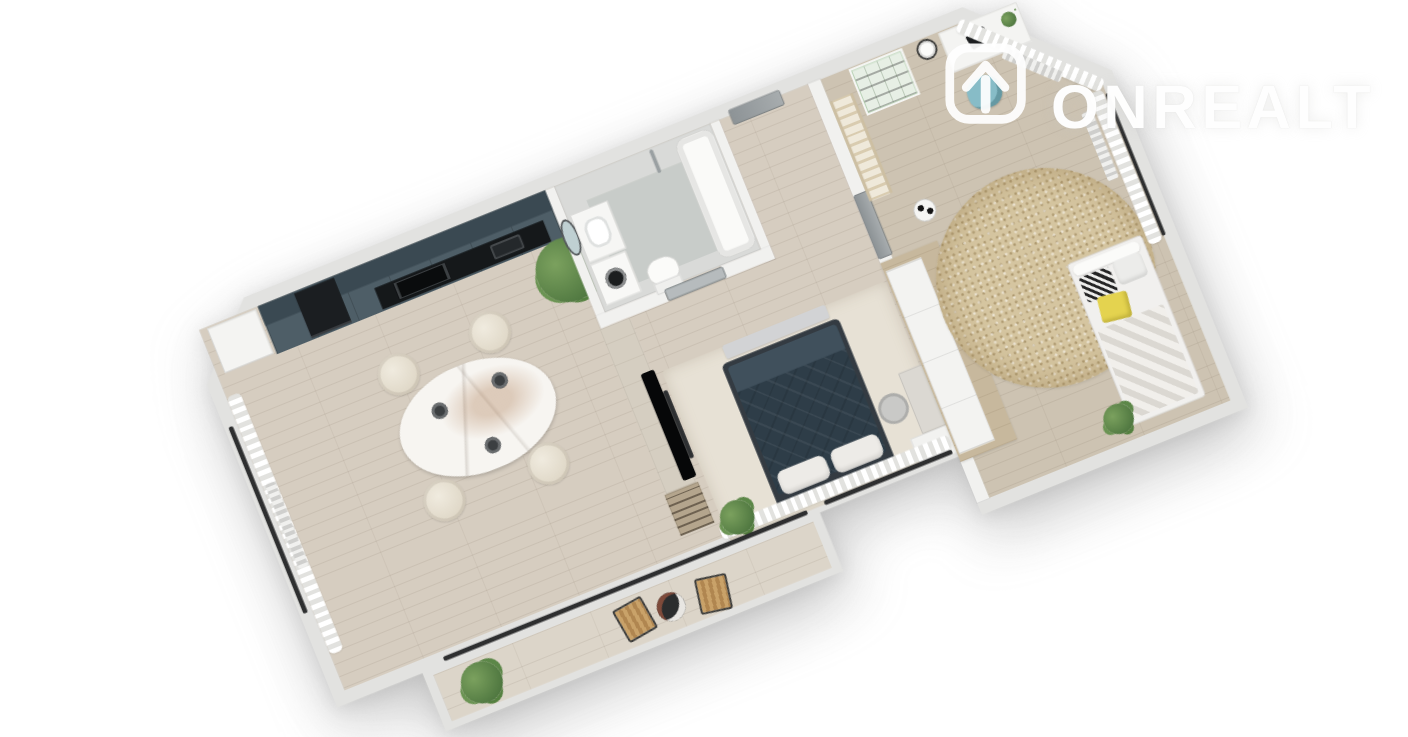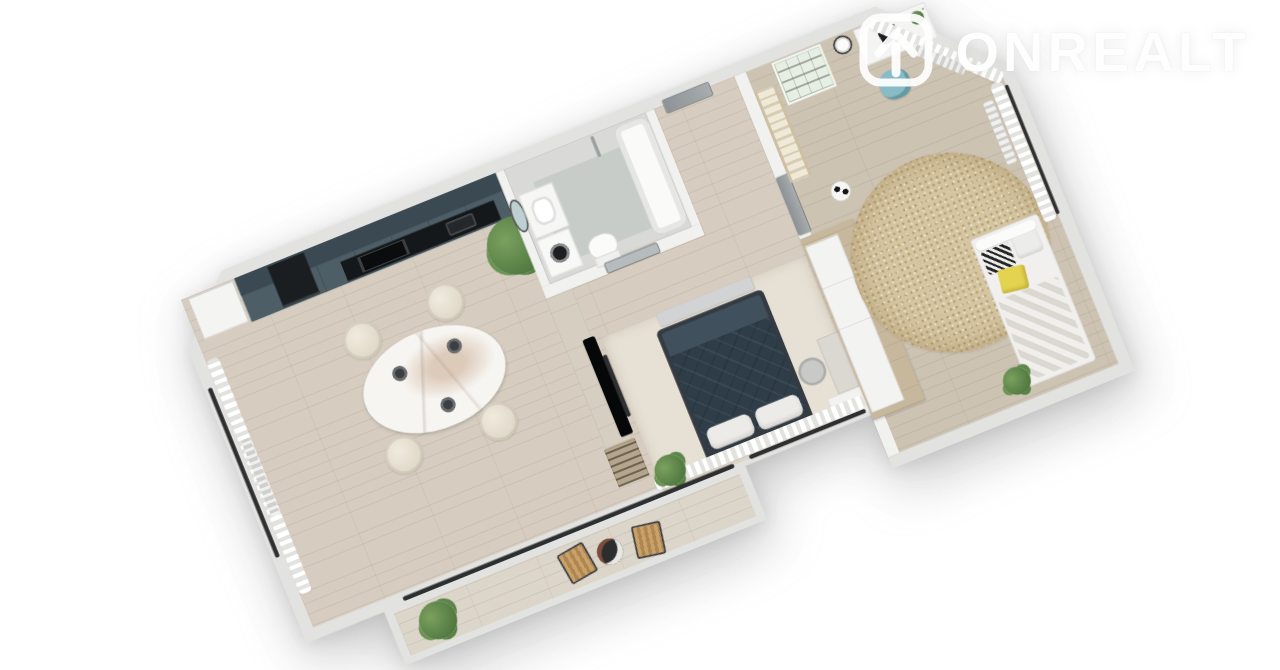--- a/index.html
+++ b/index.html
@@ -36,21 +36,21 @@
                          linear-gradient(72deg,transparent 58%,rgba(150,140,130,.22) 59%,transparent 61%);
         border-radius:50%;box-shadow:0 2px 4px rgba(0,0,0,.18);}
   .quilt{background-color:var(--bed_duvet,#2e3d48);
         background-image:repeating-linear-gradient(45deg,rgba(255,255,255,.06) 0 2px,transparent 2px 15px),
                          repeating-linear-gradient(-45deg,rgba(0,0,0,.10) 0 2px,transparent 2px 15px);}
   .chev{background:repeating-linear-gradient(45deg,#f1efeb 0 7px,#dbd8d2 7px 14px);}
   .bw-pillow{background:repeating-linear-gradient(45deg,#242424 0 3px,#ededeb 3px 6px);border-radius:4px;}
   .door-gray{background:linear-gradient(90deg,#8d9396,#a7acae);border:1px solid #767c7f;border-radius:2px;}
   .wardrobe{background:#f3f3f1;box-shadow:inset 0 0 0 1px rgba(0,0,0,.07);}
   
-  .watermark{position:absolute;top:6px;right:30px;display:flex;gap:16px;align-items:center;}
+  .watermark{position:absolute;top:32px;right:30px;display:flex;gap:16px;align-items:flex-end;}
   .wm-text{display:flex;flex-direction:column;}
   .wm-brand{font-size:56px;font-weight:800;letter-spacing:4px;line-height:1;color:rgba(255,255,255,.96);
             text-shadow:0 0 1px rgba(205,205,202,.55),0 0 12px rgba(195,195,192,.30);}
   .wm-tag{margin-top:7px;font-size:20px;font-weight:600;letter-spacing:13px;color:rgba(255,255,255,.92);
           text-shadow:0 0 1px rgba(205,205,202,.5),0 0 10px rgba(195,195,192,.28);}
 </style>
 </head>
 <body>
 
 <div class="stage">

